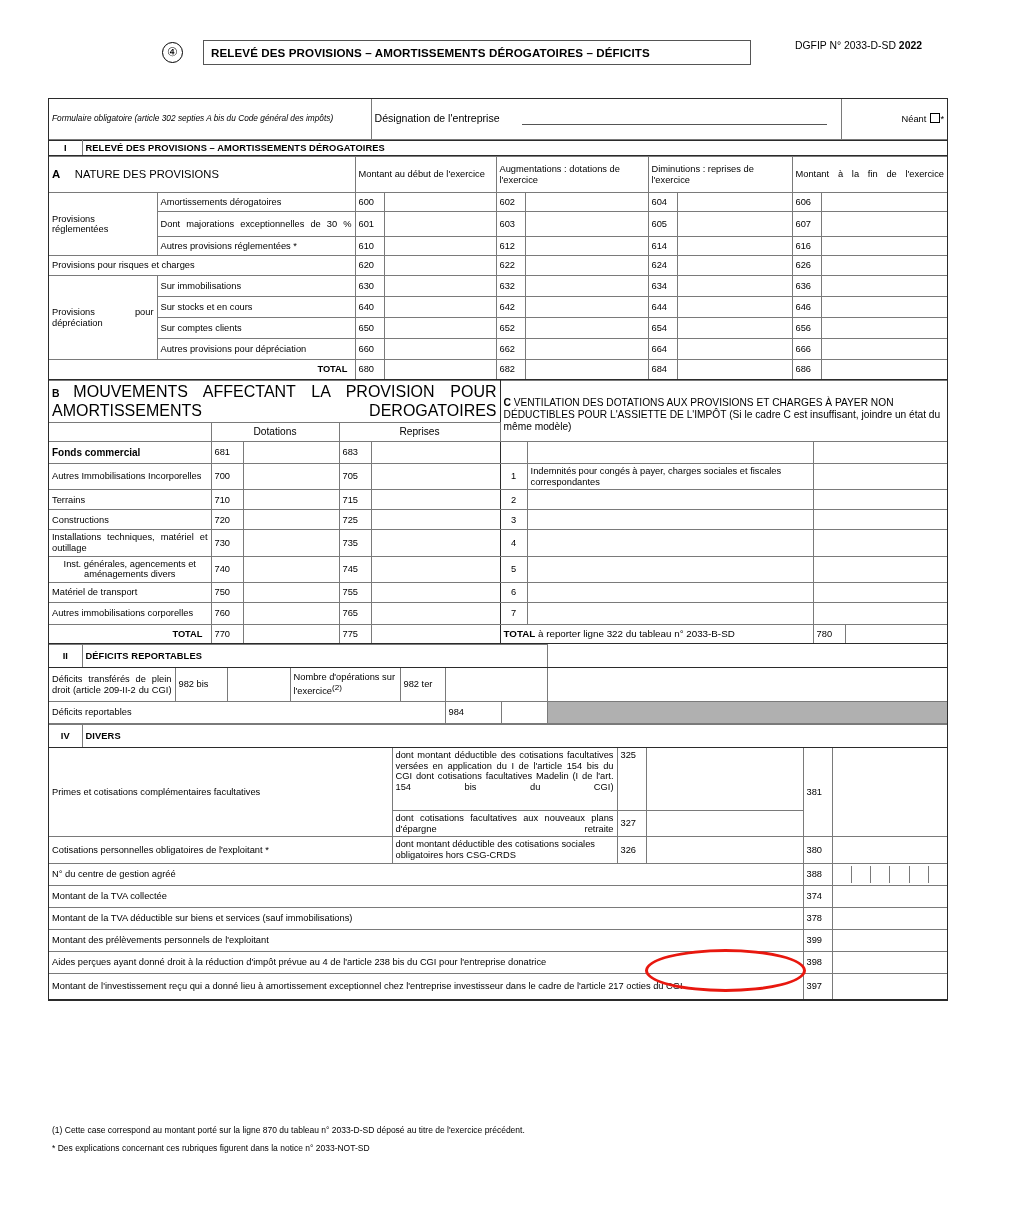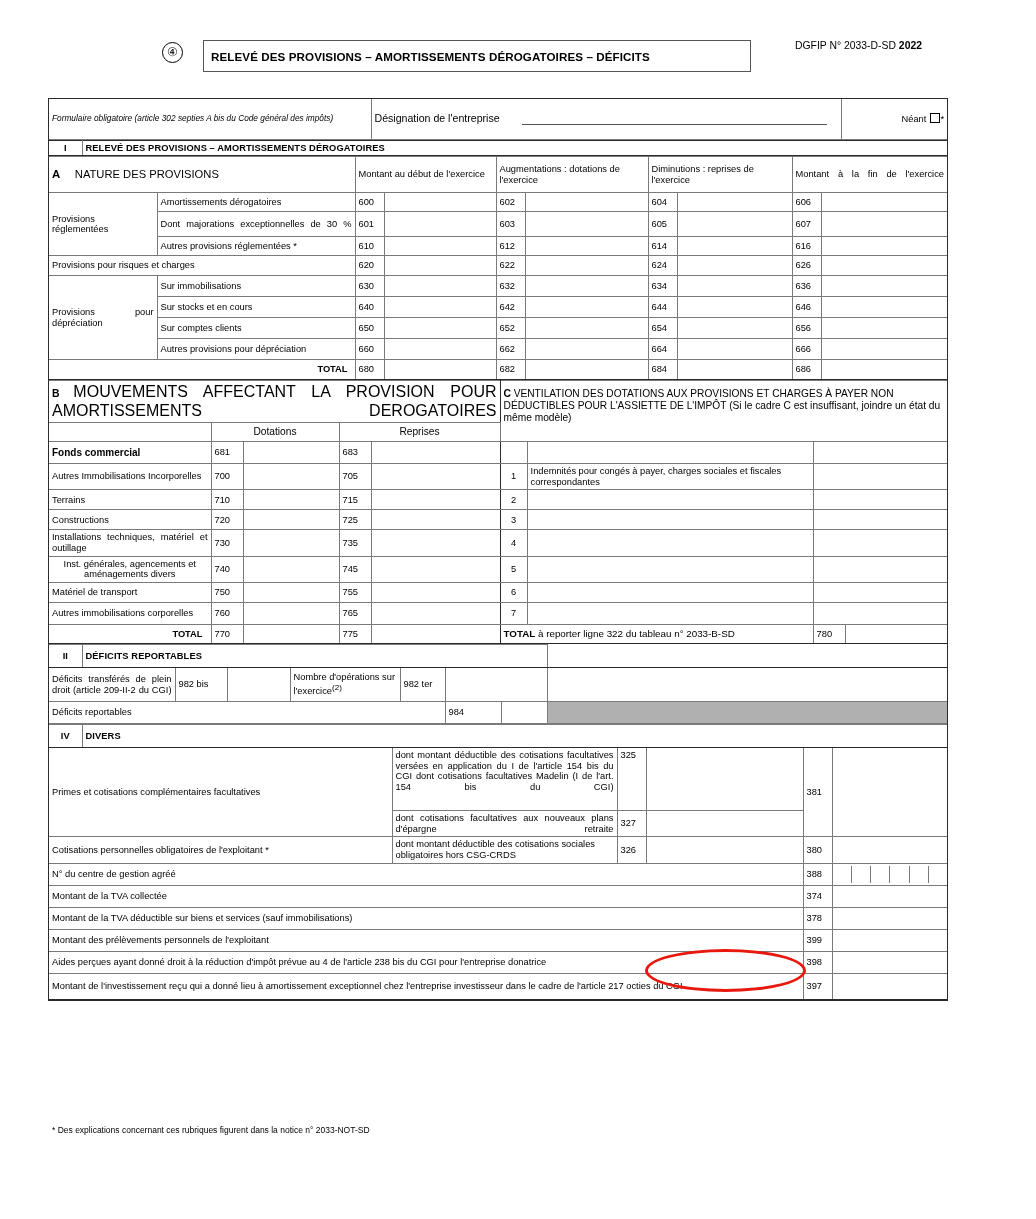--- a/index.html
+++ b/index.html
@@ -27,21 +27,21 @@
     border: 1.3px solid #000;
     border-radius: 50%;
     font-size: 12px;
     line-height: 18px;
     text-align: center;
     font-family: "Liberation Serif", serif;
   }
   .title-box {
     position: absolute;
     left: 203px; top: 40px;
-    width: 548px; height: 32px;
+    width: 548px; height: 25px;
     border: 1.4px solid #555;
     display: flex;
     align-items: center;
     padding-left: 7px;
     box-sizing: border-box;
   }
   .title-box span {
     font-size: 11.6px;
     font-weight: bold;
     letter-spacing: 0.1px;
@@ -356,21 +356,21 @@
         <col style="width:32px">
           <col>
       </colgroup>
 
       <tbody>
           <tr>
         <td colspan="5" class="just thickr" style="border-left:none;height:26px;vertical-align:top;padding-top:2px">
           <span style="font-size:10.4px;font-weight:bold">B</span>
           <span style="font-size:16px">MOUVEMENTS AFFECTANT LA PROVISION POUR AMORTISSEMENTS DEROGATOIRES</span>
         </td>
-        <td colspan="4" rowspan="2" style="border-right:none;vertical-align:top;padding-top:7px">
+        <td colspan="4" rowspan="2" style="border-right:none;vertical-align:top;padding-top:16px">
           <span style="font-size:10.4px;font-weight:bold">C</span>
           <span style="font-size:10.2px;line-height:1.18">VENTILATION DES DOTATIONS AUX PROVISIONS ET CHARGES À PAYER NON DÉDUCTIBLES POUR L'ASSIETTE DE L'IMPÔT (Si le cadre C est insuffisant, joindre un état du même modèle)</span>
         </td>
       </tr>
 
       <tr>
         <td style="border-left:none;height:19px"></td>
         <td colspan="2" class="ctr" style="font-size:10.2px">Dotations</td>
         <td colspan="2" class="ctr thickr" style="font-size:10.2px">Reprises</td>
       </tr>
@@ -595,16 +595,17 @@
         <td class="thickb" style="border-right:none"></td>
       </tr>
     </tbody>
       </table>
 
   </div>
 
   <div class="ellipse"></div>
 
   <div class="notes">
+    <p>(1) Cette case correspond au montant porté sur la ligne 870 du tableau n° 2033-D-SD déposé au titre de l'exercice précédent.</p>
     <p>* Des explications concernant ces rubriques figurent dans la notice n° 2033-NOT-SD</p>
   </div>
 
 </div>
 
 </body></html>

